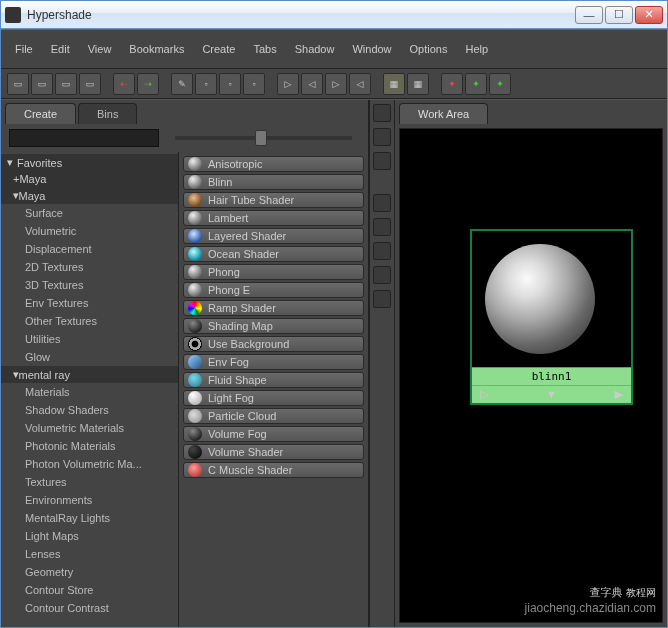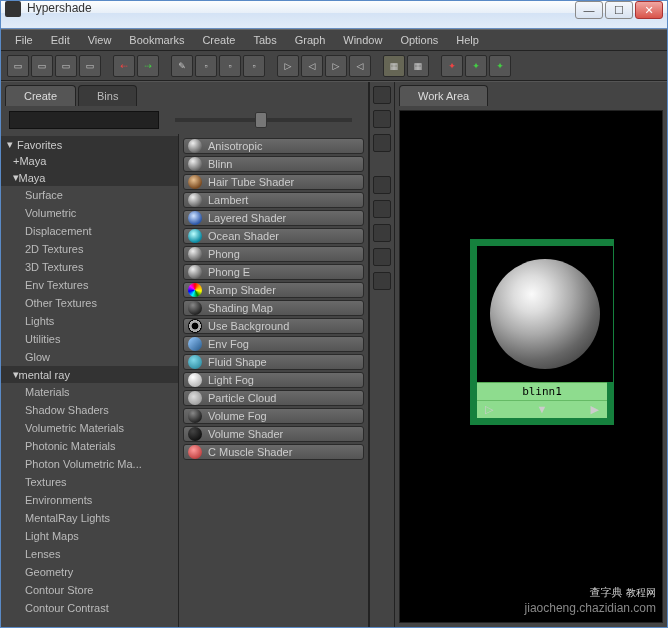--- a/index.html
+++ b/index.html
@@ -1,23 +1,23 @@
 <!DOCTYPE html>
 <html><head>
 <meta charset="utf-8">
 <style>
 *{box-sizing:border-box;margin:0;padding:0;font-family:Tahoma,Arial,sans-serif;font-size:11px;color:#ccc;user-select:none}
 body{background:#fff;width:668px;height:628px;overflow:hidden;position:relative}
 .window{width:668px;height:628px;background:#fff;border:1px solid #5a8ac6;display:flex;flex-direction:column}
-.titlebar{height:28px;background:linear-gradient(#fdfefe,#e7eff8 45%,#d4e3f5 46%,#e2ecf8);display:flex;align-items:flex-start;padding:0 4px;border-bottom:1px solid #6a8fc0}
+.titlebar{height:28px;background:linear-gradient(#fdfefe,#e7eff8 45%,#d4e3f5 46%,#e2ecf8);display:flex;align-items:center;padding:0 4px;border-bottom:1px solid #6a8fc0}
 .titlebar .icon{width:16px;height:16px;background:#333;border-radius:2px;margin-right:6px}
 .titlebar .title{color:#333;font-size:12px;flex:1}
 .winbtn{width:28px;height:18px;margin-left:2px;border:1px solid #8a8a8a;border-radius:3px;background:linear-gradient(#f5f8fc,#d8e3f1);display:flex;align-items:center;justify-content:center;color:#444}
 .winbtn.close{background:linear-gradient(#f0a7a2,#d9544a);border-color:#a33;color:#fff}
-.menubar{height:22px;background:#444;display:flex;align-items:center;padding:0 6px;gap:2px;border-top:1px solid #666;border-bottom:1px solid #222}
+.menubar{height:40px;background:#444;display:flex;align-items:center;padding:0 6px;gap:2px;border-top:1px solid #666;border-bottom:1px solid #222}
 .menubar span{padding:2px 8px;color:#ccc}
 .toolbar{height:30px;background:#444;display:flex;align-items:center;padding:2px 6px;gap:2px;border-bottom:1px solid #222}
 .tbtn{width:22px;height:22px;background:#555;border:1px solid #2a2a2a;border-radius:2px;display:flex;align-items:center;justify-content:center;font-size:9px}
 .tsep{width:8px;height:22px}
 .content{flex:1;background:#444;display:flex;overflow:hidden;border-top:1px solid #555}
 .leftpane{width:368px;display:flex;flex-direction:column;border-right:1px solid #222}
 .tabs{height:24px;display:flex;align-items:flex-end;background:#444;padding:0 4px}
 .tab{padding:4px 18px;background:#3a3a3a;border:1px solid #222;border-bottom:none;border-radius:4px 4px 0 0;margin-right:2px;color:#bbb}
 .tab.active{background:#555;color:#ddd}
 .searchrow{height:28px;display:flex;align-items:center;padding:4px 8px;gap:8px;background:#444}
@@ -31,21 +31,21 @@
 .tree-item{padding:2px 6px 2px 24px;color:#bbb;line-height:14px;white-space:nowrap;overflow:hidden;text-overflow:ellipsis}
 .tree-cat{background:#333;padding:2px 6px 2px 12px;display:flex;align-items:center}
 .shaderlist{flex:1;background:#444;overflow-y:auto;padding:4px}
 .shader{height:16px;background:linear-gradient(#6a6a6a,#555);border:1px solid #2a2a2a;border-radius:3px;margin-bottom:2px;display:flex;align-items:center;padding:0 4px;gap:6px}
 .sicon{width:14px;height:14px;border-radius:50%;background:radial-gradient(circle at 35% 30%,#eee,#777 60%,#333);flex:0 0 14px}
 .midstrip{width:26px;background:#444;border-left:1px solid #222;border-right:1px solid #222;display:flex;flex-direction:column;align-items:center;padding-top:4px;gap:6px}
 .midstrip .mb{width:18px;height:18px;background:#3a3a3a;border:1px solid #222;border-radius:2px}
 .rightpane{flex:1;display:flex;flex-direction:column;background:#444}
 .rtabs{height:24px;display:flex;align-items:flex-end;padding:0 4px}
 .workarea{flex:1;background:#000;margin:4px;position:relative;border:1px solid #222}
-.node{position:absolute;left:70px;top:128px;width:144px;border:7px solid #15803d}
+.node{position:absolute;left:70px;top:100px;width:163px;border:2px solid #15803d}
 .swatch{width:136px;height:136px;background:#000;display:flex;align-items:center;justify-content:center}
 .sphere{width:110px;height:110px;border-radius:50%;background:radial-gradient(circle at 38% 32%,#fafafa 0%,#ddd 18%,#aaa 40%,#666 65%,#222 100%)}
 .nodelabel{background:#8edc8e;color:#000;text-align:center;padding:2px 0;font-family:monospace;border-top:1px solid #5a5}
 .nodectrl{background:#8edc8e;display:flex;justify-content:space-between;padding:2px 8px;color:#000;border-top:1px solid #6b6}
 .watermark{position:absolute;right:6px;bottom:6px;color:#999;font-size:13px;text-align:right;line-height:15px;text-shadow:0 0 3px #000}
 .watermark .sub{font-size:12px;color:#888}
 
 .shaderlist::-webkit-scrollbar,.tree::-webkit-scrollbar{width:10px}
 .shaderlist::-webkit-scrollbar-thumb,.tree::-webkit-scrollbar-thumb{background:#666;border:1px solid #333}
 </style>
@@ -61,21 +61,21 @@
     <div class="winbtn close">✕</div>
   </div>
 
   <div class="menubar">
     <span>File</span>
     <span>Edit</span>
     <span>View</span>
     <span>Bookmarks</span>
     <span>Create</span>
     <span>Tabs</span>
-    <span>Graph</span>
+    <span>Shadow</span>
     <span>Window</span>
     <span>Options</span>
     <span>Help</span>
   </div>
 
   <div class="toolbar">
     <div class="tbtn">▭</div>
     <div class="tbtn">▭</div>
     <div class="tbtn">▭</div>
     <div class="tbtn">▭</div>
@@ -128,21 +128,20 @@
                 <span class="arrow">▾</span>
                 <span>Maya</span>
               </div>
               <div class="tree-item">Surface</div>
               <div class="tree-item">Volumetric</div>
               <div class="tree-item">Displacement</div>
               <div class="tree-item">2D Textures</div>
               <div class="tree-item">3D Textures</div>
               <div class="tree-item">Env Textures</div>
               <div class="tree-item">Other Textures</div>
-              <div class="tree-item">Lights</div>
               <div class="tree-item">Utilities</div>
               <div class="tree-item">Glow</div>
               <div class="tree-cat">
                 <span class="arrow">▾</span>
                 <span>mental ray</span>
               </div>
               <div class="tree-item">Materials</div>
               <div class="tree-item">Shadow Shaders</div>
               <div class="tree-item">Volumetric Materials</div>
               <div class="tree-item">Photonic Materials</div>

